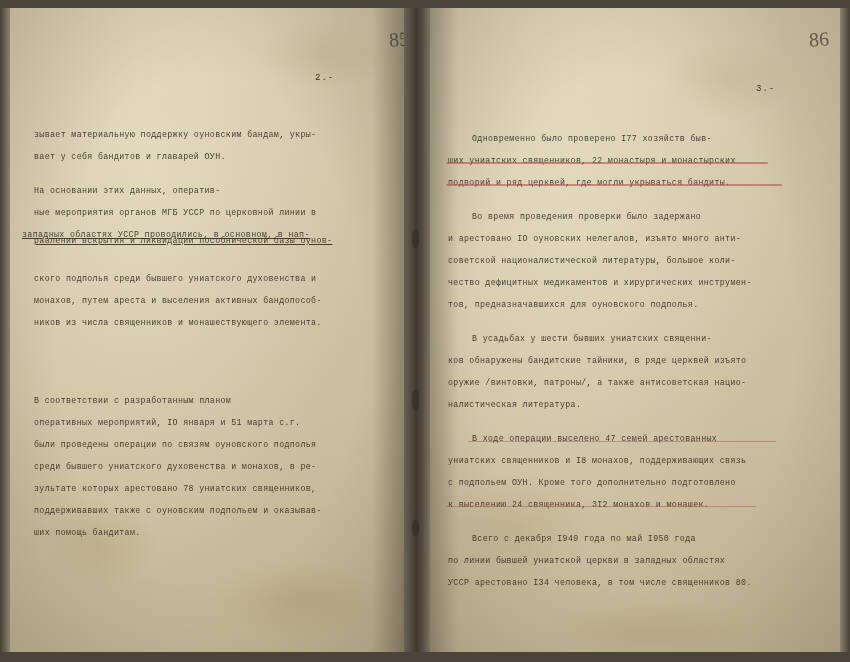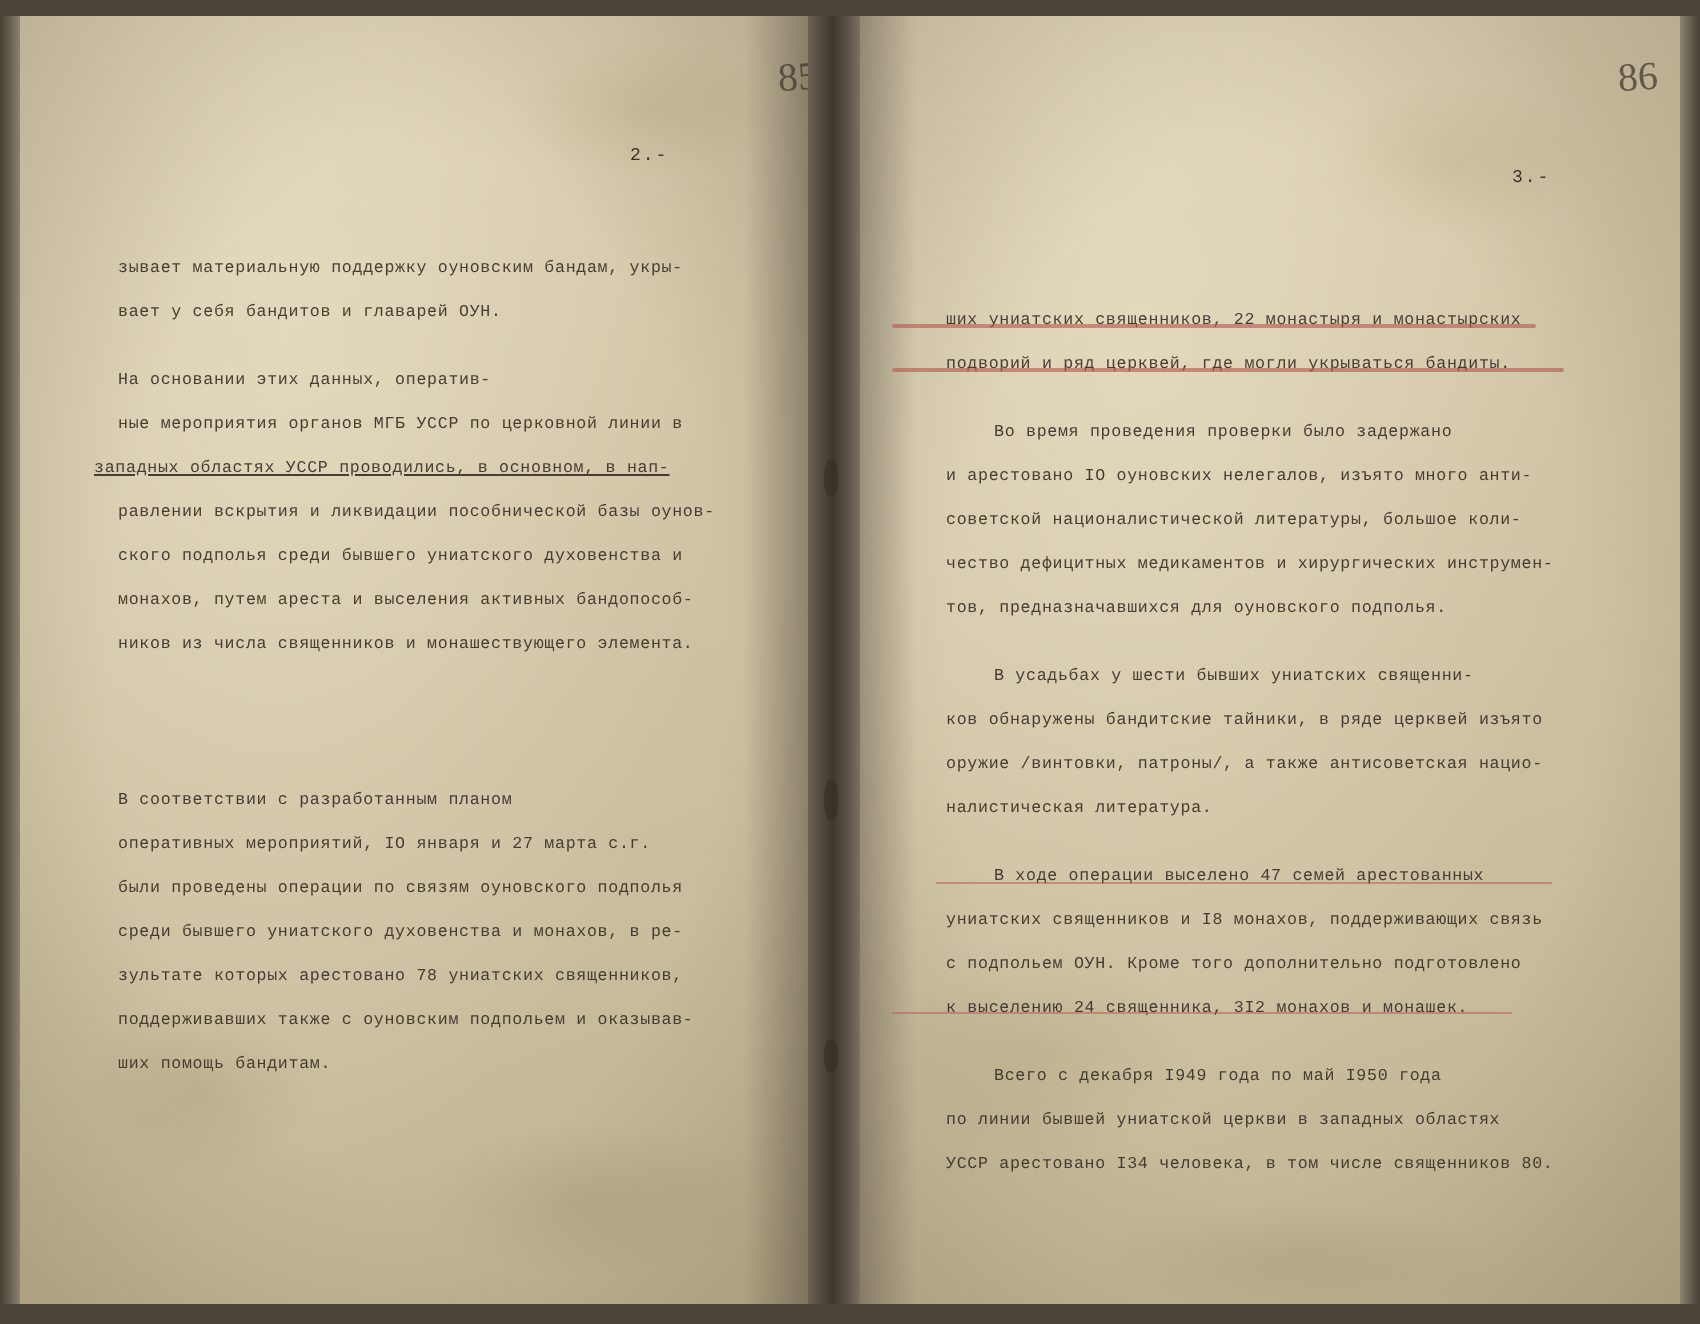--- a/index.html
+++ b/index.html
@@ -78,21 +78,20 @@
 
   .txt {
     position: absolute;
     color: #3a3228;
     font-size: 8.3px;
     letter-spacing: 0.35px;
     line-height: 21.5px;
     white-space: nowrap;
     opacity: 0.92;
     z-index: 3;
-    margin-left: 25px;
   }
 
   .pagenum {
     position: absolute;
     font-family: "Liberation Serif", serif;
     font-size: 20px;
     color: #4a4336;
     opacity: 0.8;
     z-index: 3;
     transform: rotate(-4deg);
@@ -168,27 +167,27 @@
 
     <div class="pagenum" style="left:379px; top:28px;">85</div>
     <div class="folio" style="left:305px; top:73px;">2.-</div>
 
     <div class="txt" style="left:24px; top:124px;">зывает материальную поддержку оуновским бандам, укры-</div>
     <div class="txt" style="left:24px; top:146px;">вает у себя бандитов и главарей ОУН.</div>
 
     <div class="txt" style="left:24px; top:180px;">На основании этих данных,                 оператив-</div>
     <div class="txt" style="left:24px; top:202px;text-align:right;">ные мероприятия органов МГБ УССР по церковной линии в</div>
     <div class="txt" style="left:12px; top:224px;text-decoration:underline;">западных областях УССР проводились, в основном, в нап-</div>
-    <div class="txt" style="left:24px; top:246px;">равлении вскрытия и ликвидации пособнической базы оунов-</div>
+    <div class="txt" style="left:24px; top:230px;text-decoration:underline;">равлении вскрытия и ликвидации пособнической базы оунов-</div>
     <div class="txt" style="left:24px; top:268px;">ского подполья среди бывшего униатского духовенства и</div>
     <div class="txt" style="left:24px; top:290px;text-align:center;">монахов, путем ареста и выселения активных бандопособ-</div>
     <div class="txt" style="left:24px; top:312px;">ников из числа священников и монашествующего элемента.</div>
 
     <div class="txt" style="left:24px; top:390px;">В соответствии с разработанным планом</div>
-    <div class="txt" style="left:24px; top:412px;">оперативных мероприятий, IO января и 27 марта с.г.</div>
+    <div class="txt" style="left:24px; top:412px;">оперативных мероприятий, IO января и 51 марта с.г.</div>
     <div class="txt" style="left:24px; top:434px;">были проведены операции по связям оуновского подполья</div>
     <div class="txt" style="left:24px; top:456px;">среди бывшего униатского духовенства и монахов, в ре-</div>
     <div class="txt" style="left:24px; top:478px;">зультате которых арестовано 78 униатских священников,</div>
     <div class="txt" style="left:24px; top:500px;">поддерживавших также с оуновским подпольем и оказывав-</div>
     <div class="txt" style="left:24px; top:522px;">ших помощь бандитам.</div>
   </div>
 
   <div class="gutter-shadow-l"></div>
   <div class="gutter"></div>
   <div class="gutter-shadow-r"></div>
@@ -197,20 +196,21 @@
   <div class="hole" style="left:412px; top:520px; width:7px; height:16px;"></div>
 
   <div class="page page-right">
     <div class="stain" style="left:20px; top:470px; width:150px; height:110px; background:radial-gradient(ellipse,rgba(150,125,80,0.18),rgba(150,125,80,0) 70%);"></div>
     <div class="stain" style="left:230px; top:40px; width:140px; height:80px; background:radial-gradient(ellipse,rgba(160,135,90,0.15),rgba(160,135,90,0) 70%);"></div>
     <div class="stain" style="left:120px; top:600px; width:200px; height:60px; background:radial-gradient(ellipse,rgba(140,115,70,0.16),rgba(140,115,70,0) 70%);"></div>
 
     <div class="pagenum" style="left:381px; top:28px;">86</div>
     <div class="folio" style="left:328px; top:84px;">3.-</div>
 
+    <div class="txt" style="left:44px; top:128px;">Одновременно было проверено I77 хозяйств быв-</div>
     <div class="txt" style="left:20px; top:150px;">ших униатских священников, 22 монастыря и монастырских</div>
     <div class="txt" style="left:20px; top:172px;">подворий и ряд церквей, где могли укрываться бандиты.</div>
 
     <div class="txt" style="left:44px; top:206px;">Во время проведения проверки было задержано</div>
     <div class="txt" style="left:20px; top:228px;">и арестовано IO оуновских нелегалов, изъято много анти-</div>
     <div class="txt" style="left:20px; top:250px;">советской националистической литературы, большое коли-</div>
     <div class="txt" style="left:20px; top:272px;">чество дефицитных медикаментов и хирургических инструмен-</div>
     <div class="txt" style="left:20px; top:294px;">тов, предназначавшихся для оуновского подполья.</div>
 
     <div class="txt" style="left:44px; top:328px;">В усадьбах у шести бывших униатских священни-</div>

